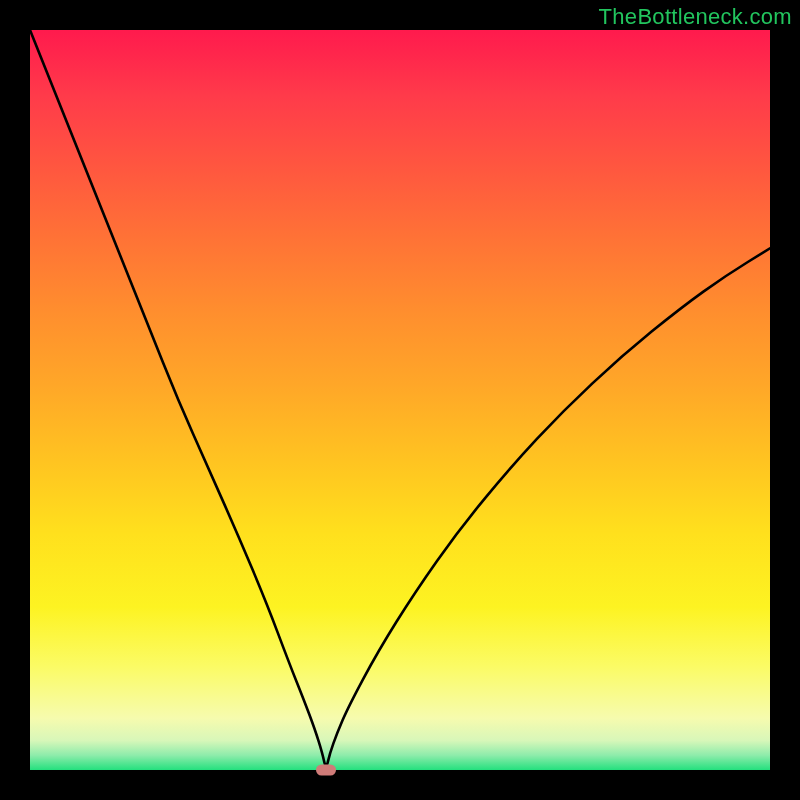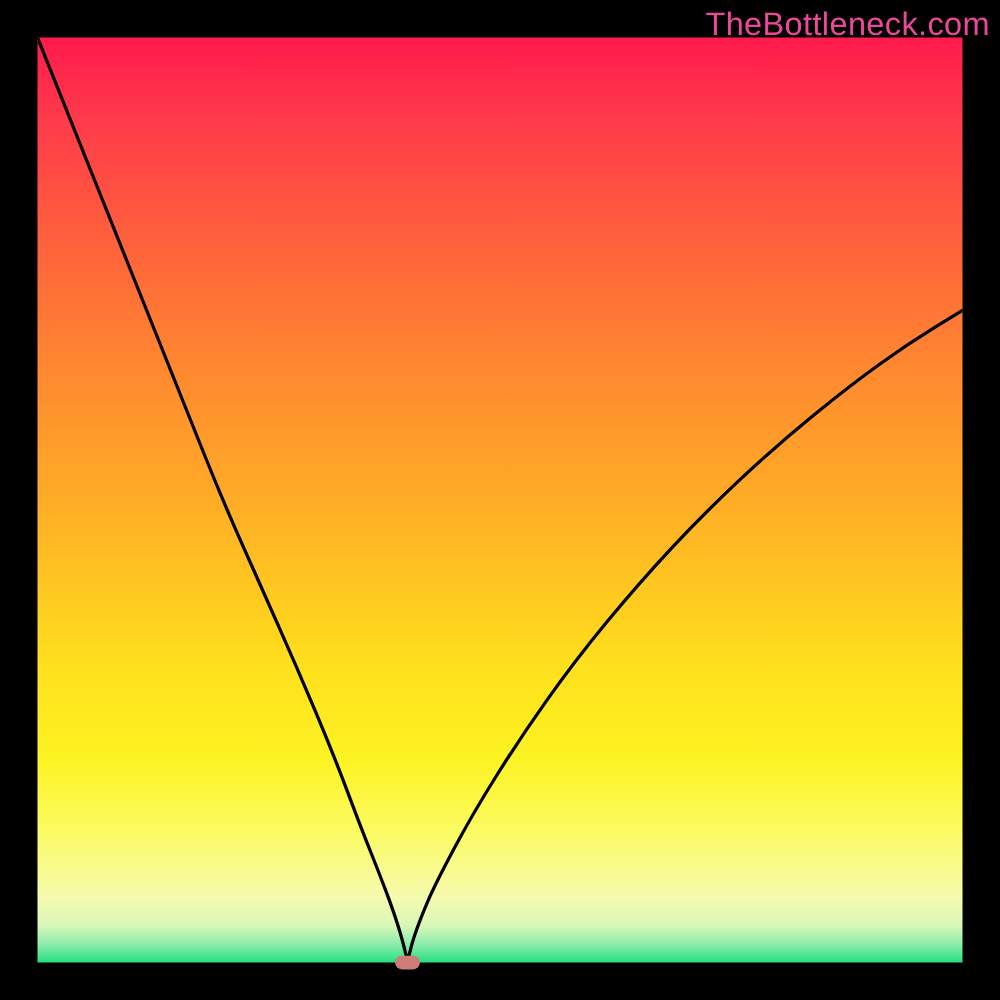--- a/index.html
+++ b/index.html
@@ -40,22 +40,22 @@
       #f6fbae 93%,
       #d8f7b9 96%,
       #8eecab 98%,
       #24e07e 100%
     );
   }
   .watermark {
     position: absolute;
     top: 4px;
     right: 8px;
-    color: #ec4899;
-    font-size: 26px;
+    color: #22c55e;
+    font-size: 22px;
     font-weight: 500;
     letter-spacing: 0.3px;
     user-select: none;
   }
   svg.curve {
     position: absolute;
     top: 0;
     left: 0;
     width: 740px;
     height: 740px;

